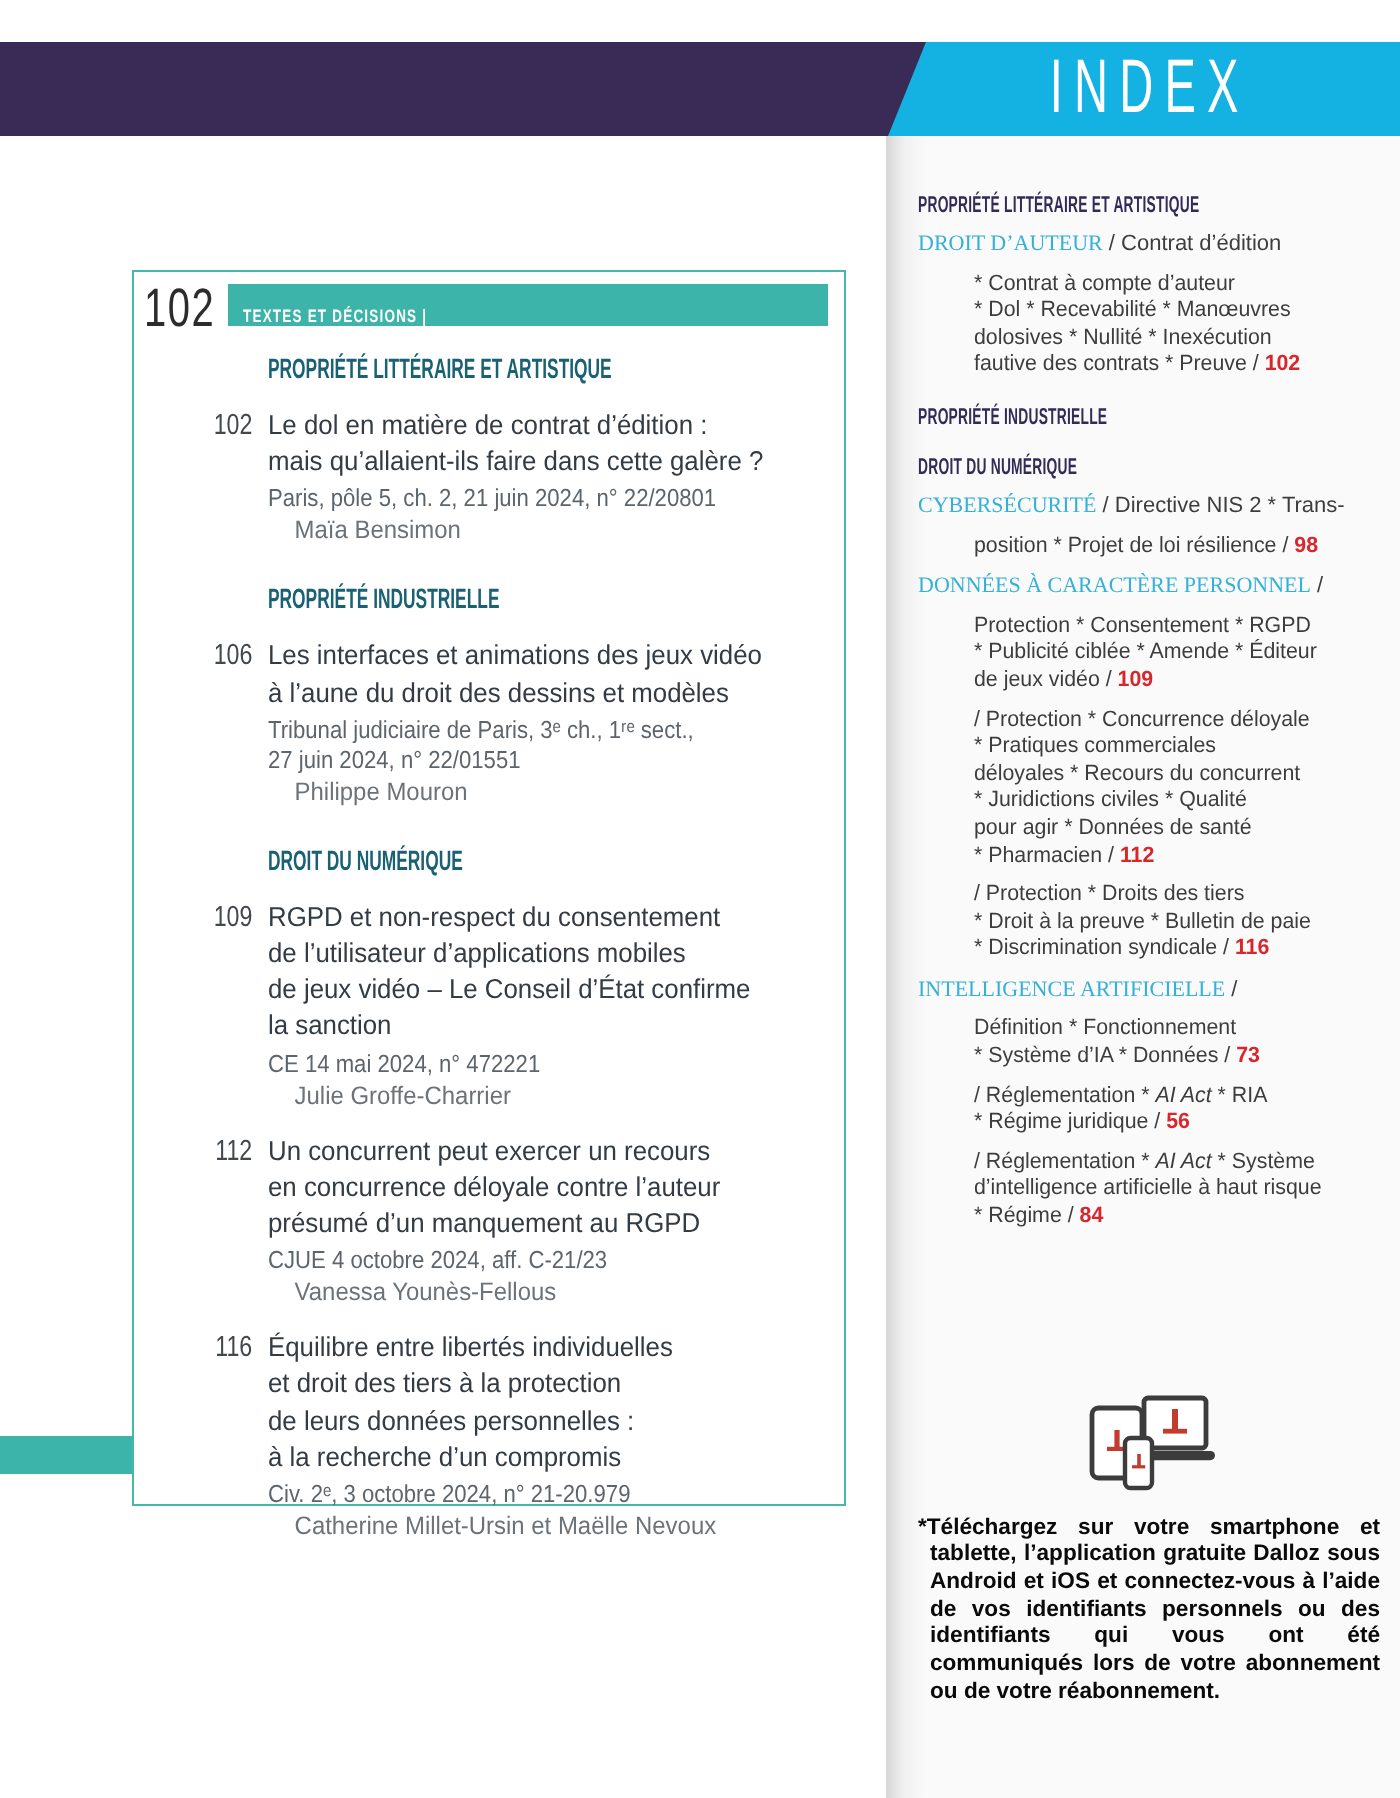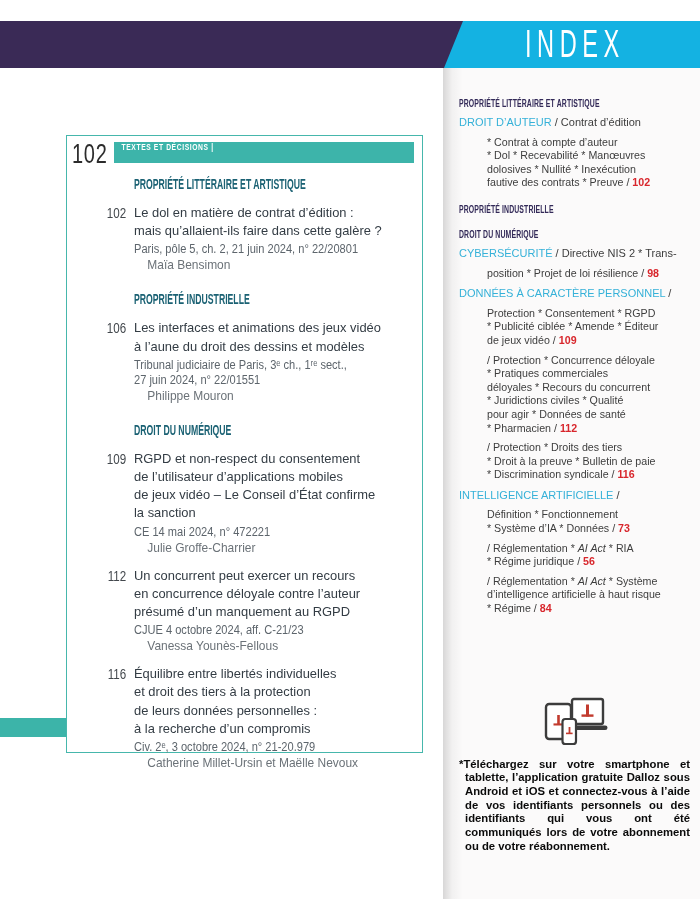--- a/index.html
+++ b/index.html
@@ -17,42 +17,42 @@
 
   
   .idx-panel{position:absolute;left:443px;top:68px;width:257px;height:831px;
              background:linear-gradient(to right,rgba(0,0,0,0.14),rgba(0,0,0,0.04) 9px,rgba(0,0,0,0) 20px),#fbfafa;
              box-sizing:border-box;padding:29px 10px 0 16px;}
   .idx-h{color:#332a58;font-weight:bold;font-size:11.5px;margin:13px 0 3px 0;white-space:nowrap;}
   .idx-h:first-child{margin-top:0;}
   .idx-h .cx{display:inline-block;transform:scaleX(0.60);transform-origin:0 50%;letter-spacing:0.2px;}
   .idx-term{margin-top:7px;}
   .idx-termline{font-size:11px;color:#3d3d3d;white-space:nowrap;line-height:13.6px;}
-  .idx-termline .tname{color:#35b1d8;}
+  .idx-termline .tname{color:#35b1d8;font-family:Liberation Serif, serif;}
   .idx-p{margin-top:6px;padding-left:28px;}
   .idx-p:first-of-type{margin-top:0;}
   .idx-line{font-size:11px;color:#3d3d3d;line-height:13.6px;white-space:nowrap;
             display:block;transform:scaleX(0.97);transform-origin:0 50%;}
   .idx-line i{font-style:italic;}
   .pg{color:#d8262c;font-weight:bold;}
 
   
   .devices{text-align:center;margin-top:80px;height:52px;}
 
   
   .note{margin-top:10px;font-size:11.3px;line-height:13.7px;font-weight:bold;color:#0a0a0a;
         text-align:justify;padding-left:6px;text-indent:-6px;width:225px;}
 
   
   .toc-box{position:absolute;left:66px;top:135px;width:357px;height:618px;
            border:1.4px solid #46b7ac;box-sizing:border-box;background:#ffffff;}
   .box-num{position:absolute;left:5px;top:3px;color:#2c2c2c;font-size:27px;font-weight:400;}
   .box-num .cx{display:inline-block;transform:scaleX(0.74);transform-origin:0 50%;letter-spacing:1px;}
   .banner{position:absolute;left:47px;top:6px;width:300px;height:21px;background:#3db4aa;
-          display:flex;align-items:flex-start;}
+          display:flex;align-items:flex-end;}
   .banner-t{color:#ffffff;font-size:9px;font-weight:bold;letter-spacing:0.8px;padding-left:10px;
             display:inline-block;transform:scaleX(0.75);transform-origin:0 50%;white-space:nowrap;}
   .lb-content{padding:40px 16px 0 29px;}
   .lb-h{margin:18px 0 12px 38px;color:#1a6173;font-weight:bold;font-size:14px;white-space:nowrap;}
   .lb-h:first-child{margin-top:0;}
   .lb-h .cx{display:inline-block;transform:scaleX(0.62);transform-origin:0 50%;letter-spacing:0;}
   .entry{display:flex;margin-bottom:11px;}
   .e-num{width:30px;text-align:right;margin-right:8px;color:#43484d;font-size:14.5px;line-height:18px;flex:none;}
   .e-num .cx{display:inline-block;transform:scaleX(0.8);transform-origin:100% 50%;}
   .e-body{flex:1;min-width:0;}

